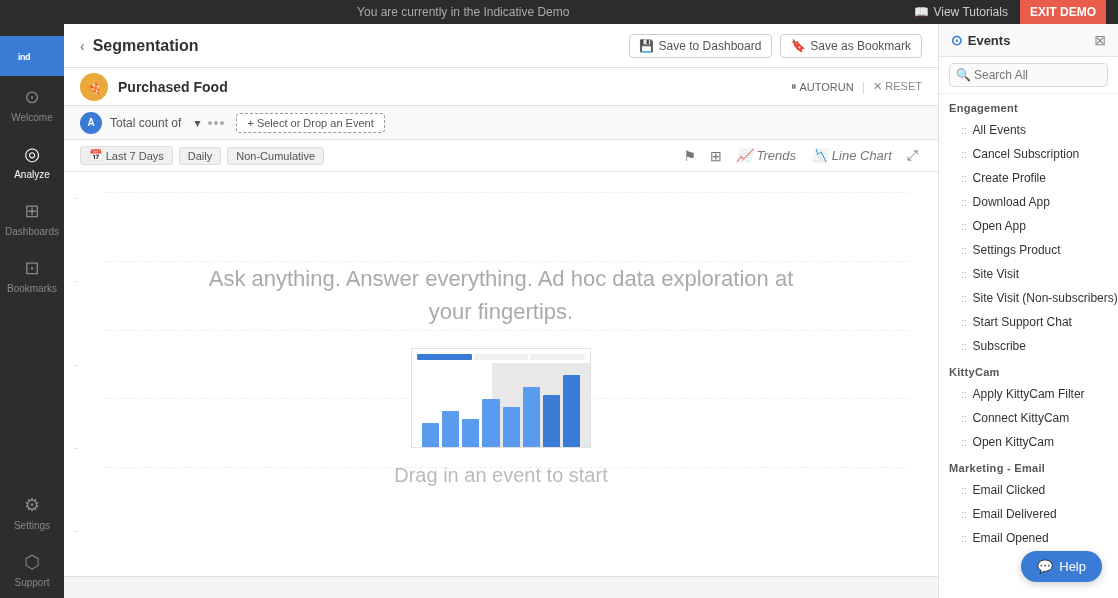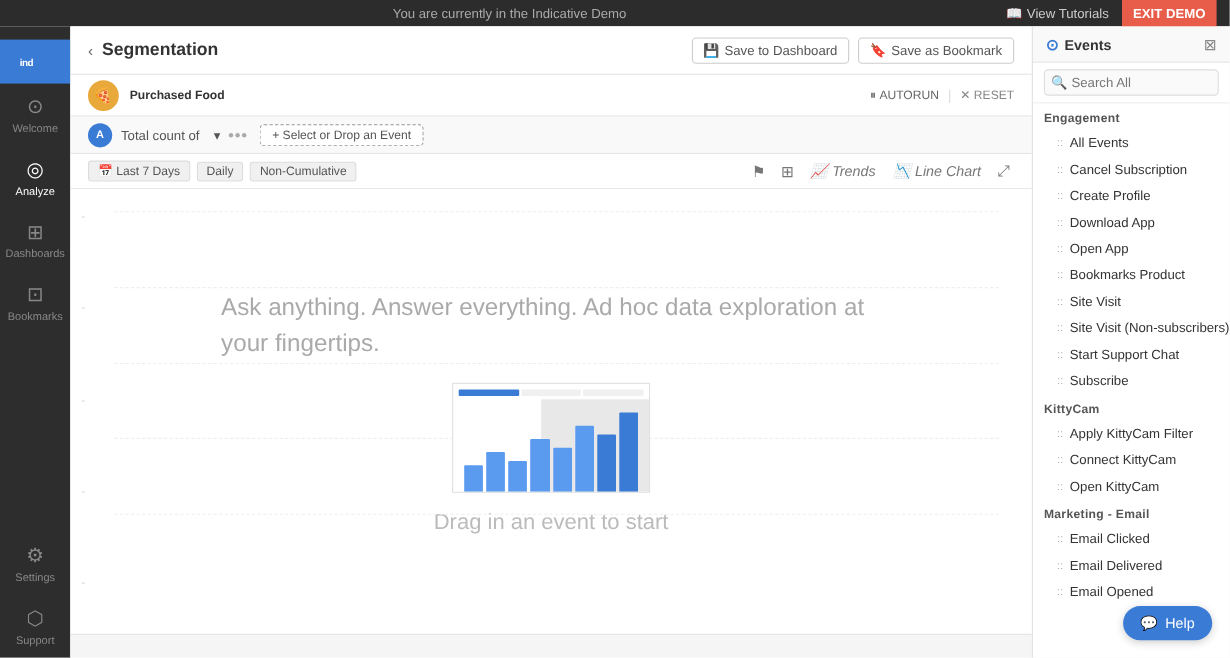--- a/index.html
+++ b/index.html
@@ -109,21 +109,21 @@
       gap: 10px;
       height: 38px;
     }
     .segment-icon {
       width: 28px; height: 28px;
       background: #e8a83a;
       border-radius: 50%;
       display: flex; align-items: center; justify-content: center;
       color: #fff; font-size: 14px;
     }
-    .segment-title { font-size: 11px; font-weight: 600; color: #333; }
+    .segment-title { font-size: 14px; font-weight: 600; color: #333; }
     .segment-actions { margin-left: auto; display: flex; align-items: center; gap: 8px; }
     .autorun-btn {
       font-size: 11px; color: #666; cursor: pointer;
       display: flex; align-items: center; gap: 3px;
       border: none; background: none;
     }
     .reset-btn { font-size: 11px; color: #888; cursor: pointer; border: none; background: none; }
 
     
     .filter-row {
@@ -189,21 +189,21 @@
     .chart-area {
       flex: 1;
       position: relative;
       display: flex;
       flex-direction: column;
       align-items: center;
       justify-content: center;
       background: #fff;
       overflow: hidden;
     }
-    .chart-placeholder-text { font-size: 22px; color: #aaa; text-align: left; margin-bottom: 20px; max-width: 600px; line-height: 1.5; }
+    .chart-placeholder-text { font-size: 22px; color: #aaa; text-align: center; margin-bottom: 20px; max-width: 600px; line-height: 1.5; }
     .drag-text { font-size: 20px; color: #bbb; margin-top: 16px; }
 
     
     .chart-preview {
       width: 180px;
       height: 100px;
       background: #fff;
       border: 1px solid #e0e0e0;
       position: relative;
       overflow: hidden;
@@ -517,21 +517,21 @@
       <div class="events-item">
           <span class="events-item-dots">::</span>
           <span>Download App</span>
         </div>
       <div class="events-item">
           <span class="events-item-dots">::</span>
           <span>Open App</span>
         </div>
       <div class="events-item">
           <span class="events-item-dots">::</span>
-          <span>Bookmarks Product</span>
+          <span>Settings Product</span>
         </div>
       <div class="events-item">
           <span class="events-item-dots">::</span>
           <span>Site Visit</span>
         </div>
       <div class="events-item">
           <span class="events-item-dots">::</span>
           <span>Site Visit (Non-subscribers)</span>
         </div>
       <div class="events-item">

